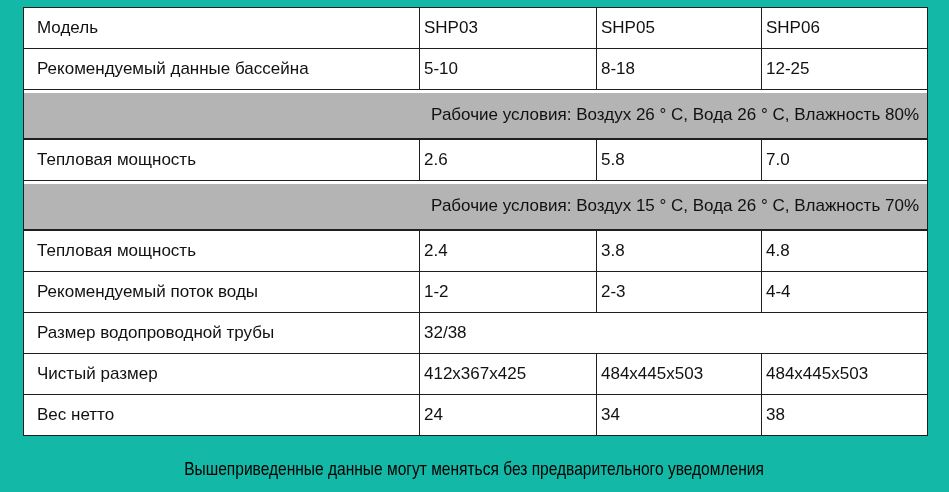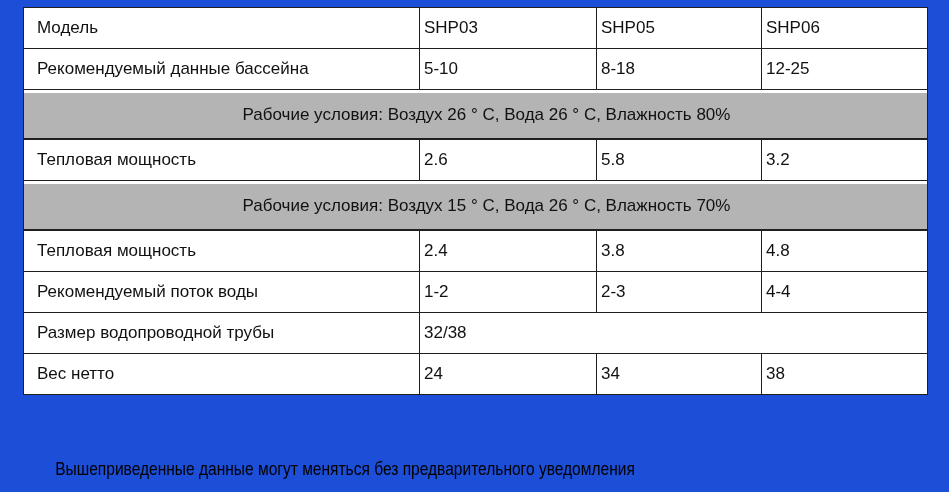--- a/index.html
+++ b/index.html
@@ -4,21 +4,21 @@
 <style>
   html, body {
     margin: 0;
     padding: 0;
     background: #ffffff;
   }
   .page {
     position: relative;
     width: 949px;
     height: 492px;
-    background: #1d4ed8;
+    background: #14b8a6;
     font-family: "Liberation Sans", sans-serif;
     color: #111111;
     overflow: hidden;
   }
   table.spec-table {
     position: absolute;
     left: 23px;
     top: 7px;
     width: 904px;
     border-collapse: collapse;
@@ -38,32 +38,33 @@
   .spec-table td.label {
     text-align: left;
     padding: 2px 8px 2px 13px;
   }
   .spec-table td.val {
     text-align: left;
     padding: 2px 4px;
   }
   .spec-table tr.section td {
     background: #b4b4b4;
-    text-align: center;
+    text-align: right;
     padding: 2px 8px 0 30px;
     height: 46px;
     border-top: none;
     border-bottom: 2px solid #1f1f1f;
     box-shadow: inset 0 3px 0 #ffffff;
   }
   .footer-note {
     position: absolute;
     left: 0;
     top: 458px;
     width: 949px;
+    text-align: center;
   }
   .footer-note span {
     display: inline-block;
     font-size: 18.5px;
     font-weight: 500;
     color: #000000;
     transform: scaleX(0.84);
     transform-origin: center;
     white-space: nowrap;
   }
@@ -93,21 +94,21 @@
         <td class="val">8-18</td>
         <td class="val">12-25</td>
       </tr>
       <tr class="section">
         <td colspan="4">Рабочие условия: Воздух 26 ° C, Вода 26 ° C, Влажность 80%</td>
       </tr>
       <tr>
         <td class="label">Тепловая мощность</td>
         <td class="val">2.6</td>
         <td class="val">5.8</td>
-        <td class="val">3.2</td>
+        <td class="val">7.0</td>
       </tr>
       <tr class="section">
         <td colspan="4">Рабочие условия: Воздух 15 ° C, Вода 26 ° C, Влажность 70%</td>
       </tr>
       <tr>
         <td class="label">Тепловая мощность</td>
         <td class="val">2.4</td>
         <td class="val">3.8</td>
         <td class="val">4.8</td>
       </tr>
@@ -115,20 +116,26 @@
         <td class="label">Рекомендуемый поток воды</td>
         <td class="val">1-2</td>
         <td class="val">2-3</td>
         <td class="val">4-4</td>
       </tr>
       <tr>
         <td class="label">Размер водопроводной трубы</td>
         <td class="val" colspan="3">32/38</td>
       </tr>
       <tr>
+        <td class="label">Чистый размер</td>
+        <td class="val">412x367x425</td>
+        <td class="val">484x445x503</td>
+        <td class="val">484x445x503</td>
+      </tr>
+      <tr>
         <td class="label">Вес нетто</td>
         <td class="val">24</td>
         <td class="val">34</td>
         <td class="val">38</td>
       </tr>
     </tbody>
   </table>
 
   <div class="footer-note">
     <span>Вышеприведенные данные могут меняться без предварительного уведомления</span>

